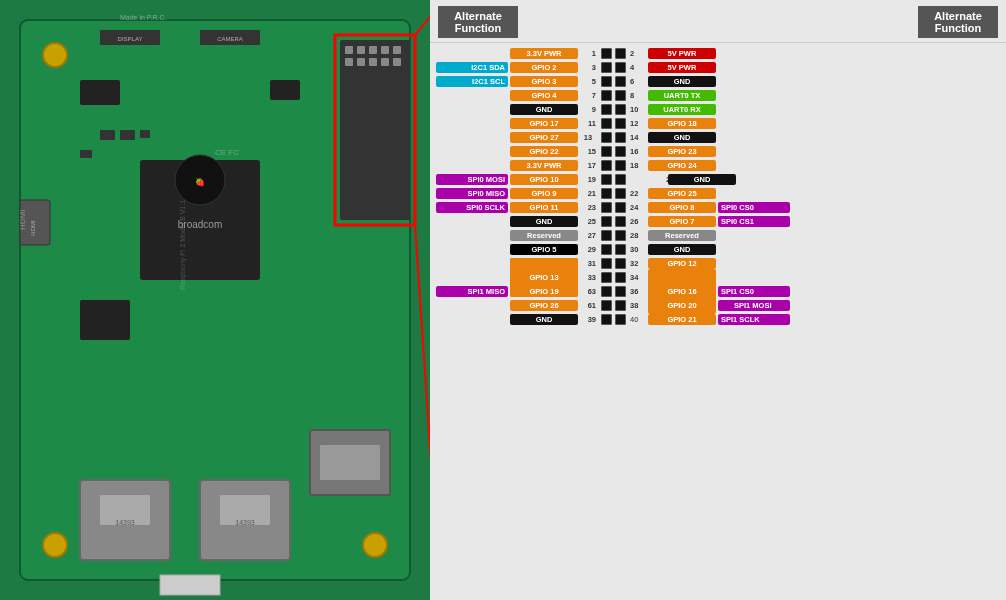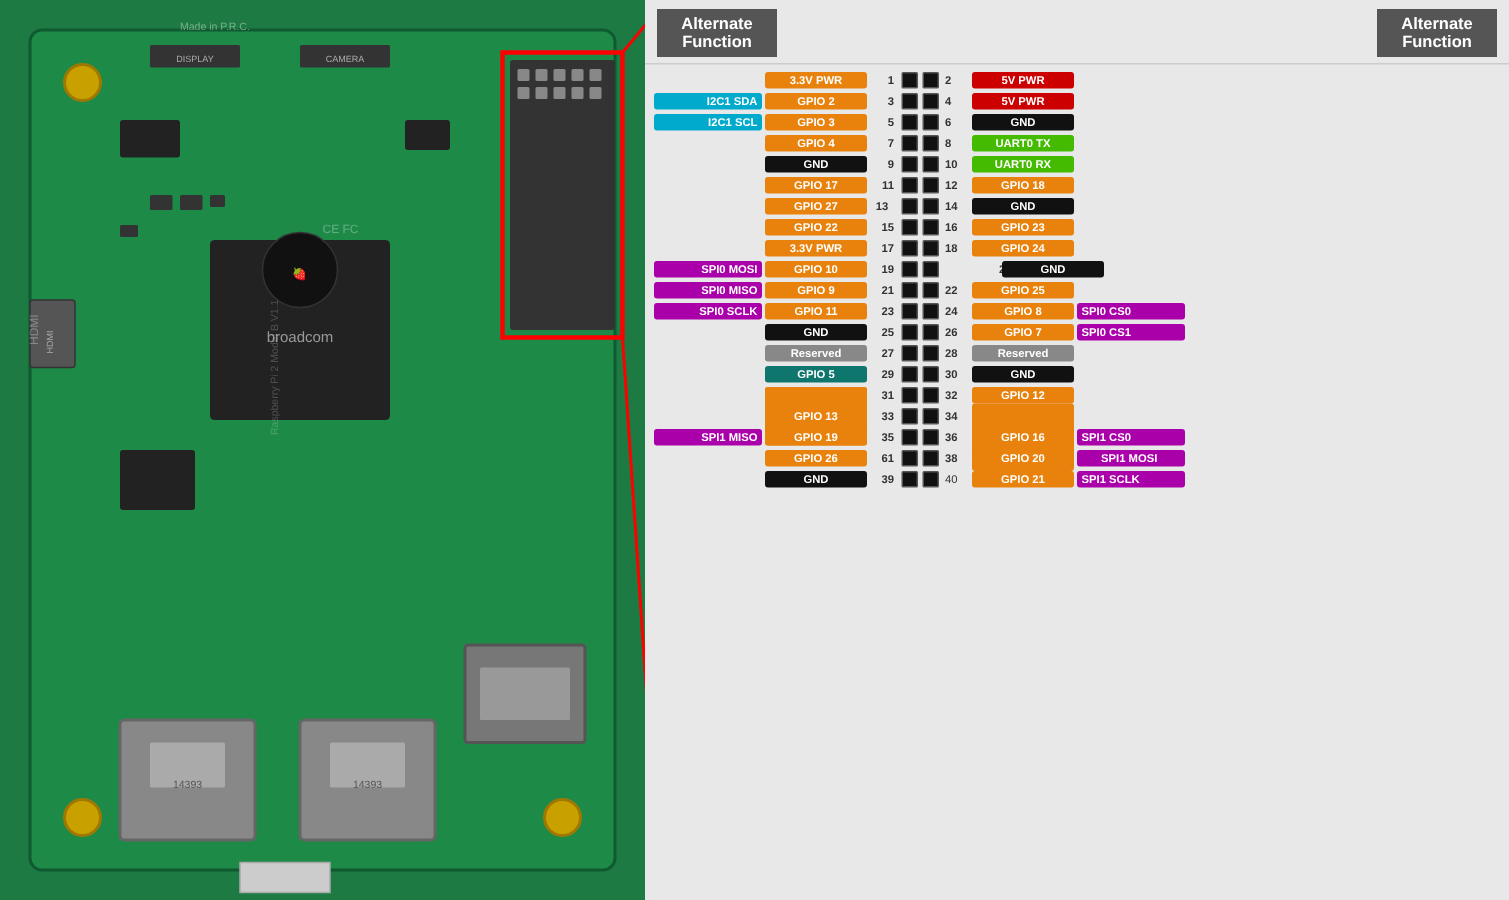--- a/index.html
+++ b/index.html
@@ -328,21 +328,21 @@
         <div style="width: 30px; display: flex; align-items: center; justify-content: center; gap: 3px;">
           <div style="width: 11px; height: 11px; background: rgb(17, 17, 17); border-radius: 1px; border: 1px solid rgb(85, 85, 85);"></div>
           <div style="width: 11px; height: 11px; background: rgb(17, 17, 17); border-radius: 1px; border: 1px solid rgb(85, 85, 85);"></div>
         </div>
         <div style="width: 16px; text-align: left; font-size: 7.5px; font-weight: bold; color: rgb(51, 51, 51);">28</div>
         <div style="width: 68px; text-align: center; font-size: 7.5px; font-weight: bold; color: white; padding: 1px 3px; border-radius: 2px; background: rgb(136, 136, 136);">Reserved</div>
         <div style="width: 72px; text-align: left; font-size: 7.5px; font-weight: bold; color: white; padding: 1px 3px; border-radius: 2px;"></div>
       </div>
       <div class="pin-row">
         <div style="width: 72px; text-align: right; font-size: 7.5px; font-weight: bold; color: white; padding: 1px 3px; border-radius: 2px;"></div>
-        <div style="width: 68px; text-align: center; font-size: 7.5px; font-weight: bold; color: white; padding: 1px 3px; border-radius: 2px; background: #0f766e;">GPIO 5</div>
+        <div style="width: 68px; text-align: center; font-size: 7.5px; font-weight: bold; color: white; padding: 1px 3px; border-radius: 2px; background: #000000;">GPIO 5</div>
         <div style="width: 16px; text-align: right; font-size: 7.5px; font-weight: bold; color: rgb(51, 51, 51);">29</div>
         <div style="width: 30px; display: flex; align-items: center; justify-content: center; gap: 3px;">
           <div style="width: 11px; height: 11px; background: rgb(17, 17, 17); border-radius: 1px; border: 1px solid rgb(85, 85, 85);"></div>
           <div style="width: 11px; height: 11px; background: rgb(17, 17, 17); border-radius: 1px; border: 1px solid rgb(85, 85, 85);"></div>
         </div>
         <div style="width: 16px; text-align: left; font-size: 7.5px; font-weight: bold; color: rgb(51, 51, 51);">30</div>
         <div style="width: 68px; text-align: center; font-size: 7.5px; font-weight: bold; color: white; padding: 1px 3px; border-radius: 2px; background: rgb(17, 17, 17);">GND</div>
         <div style="width: 72px; text-align: left; font-size: 7.5px; font-weight: bold; color: white; padding: 1px 3px; border-radius: 2px;"></div>
       </div>
       <div class="pin-row">
@@ -365,21 +365,21 @@
           <div style="width: 11px; height: 11px; background: rgb(17, 17, 17); border-radius: 1px; border: 1px solid rgb(85, 85, 85);"></div>
           <div style="width: 11px; height: 11px; background: rgb(17, 17, 17); border-radius: 1px; border: 1px solid rgb(85, 85, 85);"></div>
         </div>
         <div style="width: 16px; text-align: left; font-size: 7.5px; font-weight: bold; color: rgb(51, 51, 51);">34</div>
         <div style="width: 68px; text-align: center; font-size: 7.5px; font-weight: bold; color: white; padding: 1px 3px; border-radius: 2px; background: rgb(17, 17, 17);">GND</div>
         <div style="width: 72px; text-align: left; font-size: 7.5px; font-weight: bold; color: white; padding: 1px 3px; border-radius: 2px;"></div>
       </div>
       <div class="pin-row">
         <div style="width: 72px; text-align: right; font-size: 7.5px; font-weight: bold; color: white; padding: 1px 3px; border-radius: 2px; background: rgb(170, 0, 170);">SPI1 MISO</div>
         <div style="width: 68px; text-align: center; font-size: 7.5px; font-weight: bold; color: white; padding: 1px 3px; border-radius: 2px; background: rgb(232, 130, 12);">GPIO 19</div>
-        <div style="width: 16px; text-align: right; font-size: 7.5px; font-weight: bold; color: rgb(51, 51, 51);">35</div>
+        <div style="width: 16px; text-align: right; font-size: 7.5px; font-weight: bold; color: rgb(51, 51, 51);">63</div>
         <div style="width: 30px; display: flex; align-items: center; justify-content: center; gap: 3px;">
           <div style="width: 11px; height: 11px; background: rgb(17, 17, 17); border-radius: 1px; border: 1px solid rgb(85, 85, 85);"></div>
           <div style="width: 11px; height: 11px; background: rgb(17, 17, 17); border-radius: 1px; border: 1px solid rgb(85, 85, 85);"></div>
         </div>
         <div style="width: 16px; text-align: left; font-size: 7.5px; font-weight: bold; color: rgb(51, 51, 51);">36</div>
         <div style="width: 68px; text-align: center; font-size: 7.5px; font-weight: bold; color: white; padding: 18px 3px; border-radius: 2px; background: rgb(232, 130, 12);">GPIO 16</div>
         <div style="width: 72px; text-align: left; font-size: 7.5px; font-weight: bold; color: white; padding: 1px 3px; border-radius: 2px; background: rgb(170, 0, 170);">SPI1 CS0</div>
       </div>
       <div class="pin-row">
         <div style="width: 72px; text-align: right; font-size: 7.5px; font-weight: bold; color: white; padding: 1px 3px; border-radius: 2px;"></div>

